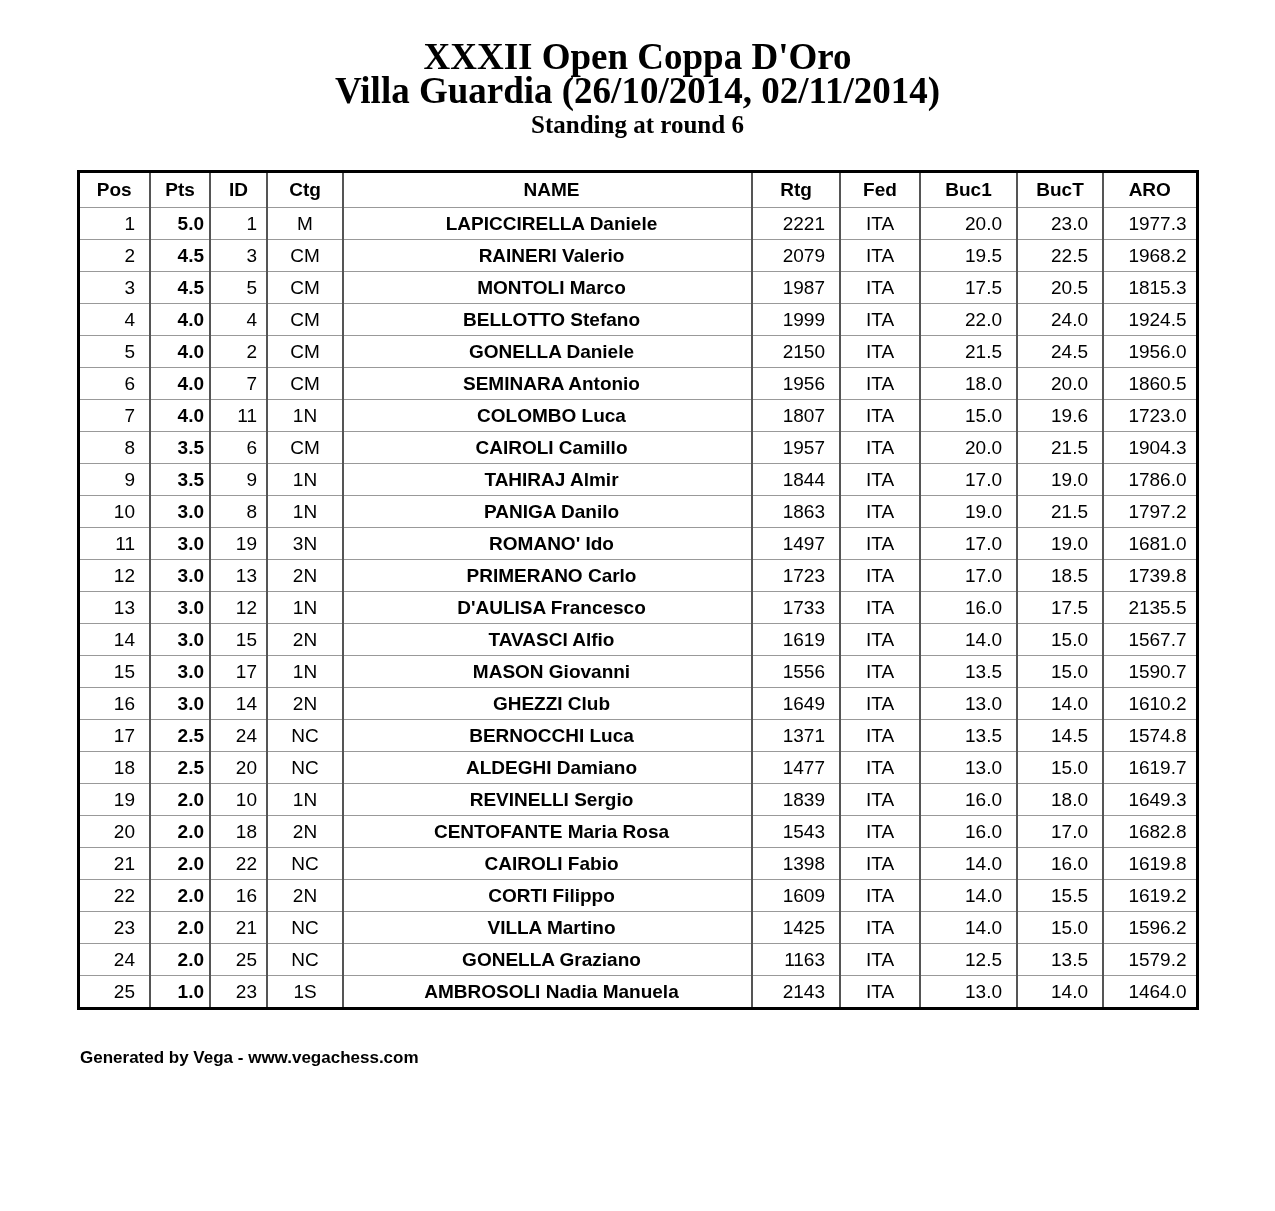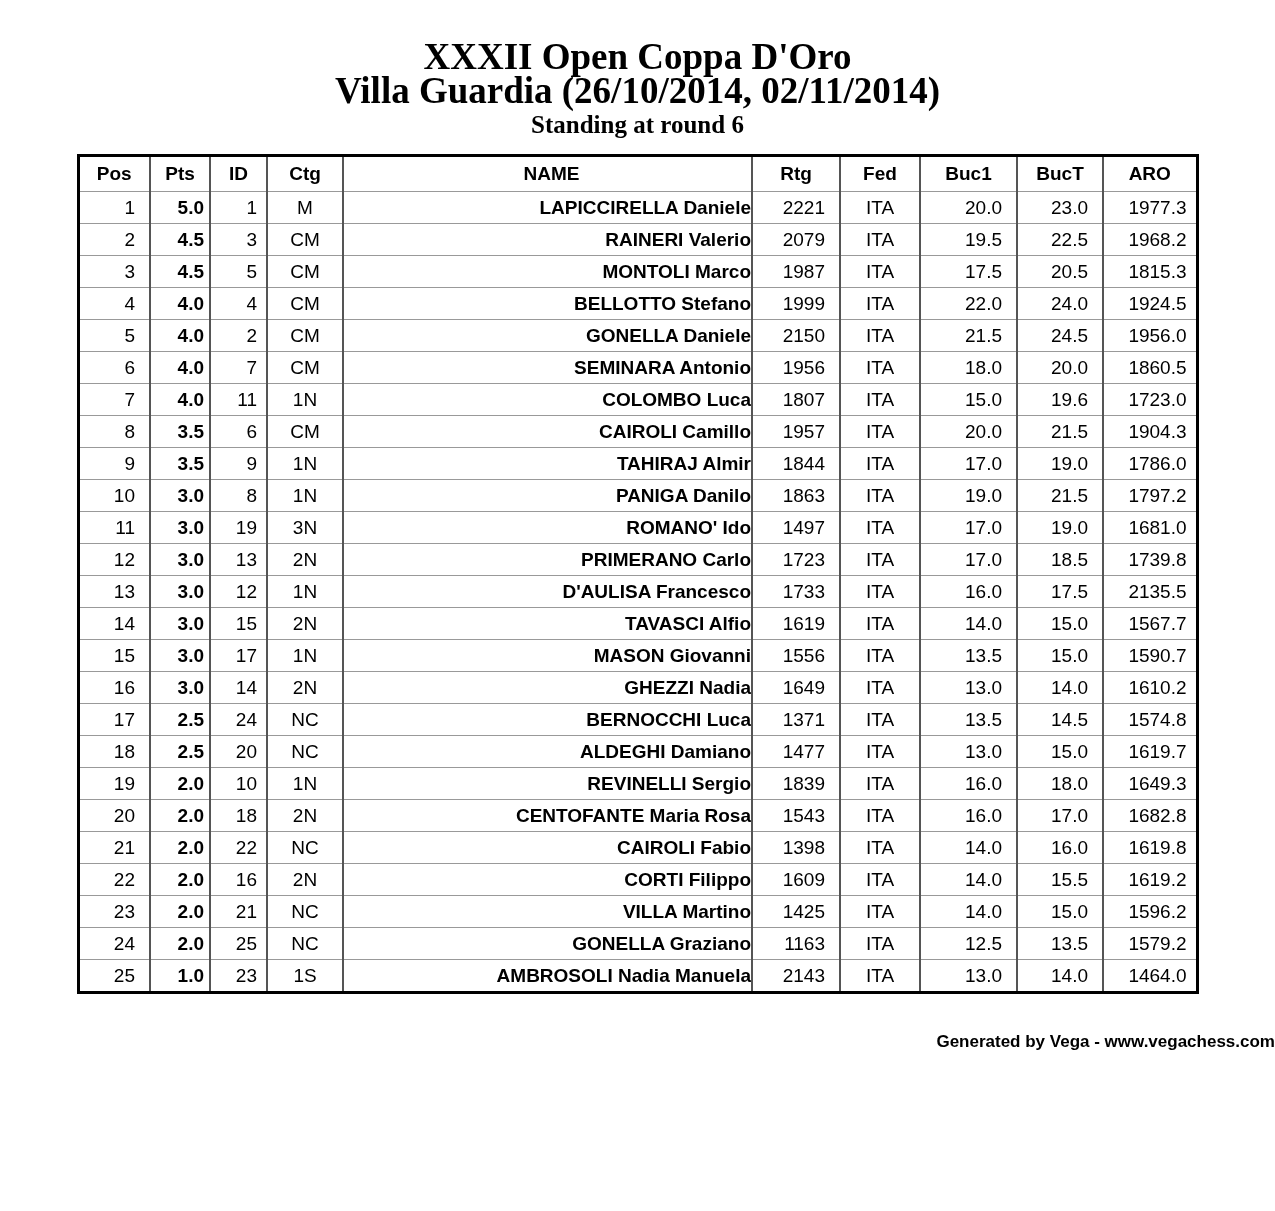--- a/index.html
+++ b/index.html
@@ -19,45 +19,45 @@
   .titles{
     padding-top:40px;
     text-align:center;
     font-family:"Liberation Serif",serif;
     font-weight:bold;
   }
   .title-1,.title-2{font-size:37px;line-height:34px;}
   .title-3{font-size:25px;line-height:34px;}
 
   table.standings{
-    margin:12px auto 0;
+    margin:28px auto 0;
     width:1119px;
     table-layout:fixed;
     border-collapse:collapse;
     border:3px solid var(--border-outer);
   }
   .standings th,.standings td{
     border-left:2px solid var(--border-v);
     border-top:1px solid var(--border-h);
     font-size:19px;
     white-space:nowrap;
     overflow:hidden;
     padding:0;
   }
   .standings th{height:34px;font-weight:bold;text-align:center;}
   .standings td{height:31px;}
-  .al-l{text-align:right;padding-left:8px !important;}
+  .al-l{text-align:center;padding-left:8px !important;}
   .num{text-align:right;}
   .ctr{text-align:center;}
   .bold{font-weight:bold;}
   .pr-sm{padding-right:5px !important;}
   .pr-md{padding-right:9px !important;}
   .pr-lg{padding-right:14px !important;}
 
-  .footer{margin:36px 0 0 72px;font-size:17px;line-height:24px;text-align:right;}
+  .footer{margin:36px 0 0 72px;font-size:17px;line-height:24px;}
   .footer-line1{font-weight:bold;padding-left:8px;}
   .footer-line2{white-space:pre;}
 </style>
 </head>
 <body>
 
 <div class="page">
 
   <header class="titles">
     <div class="title-1">XXXII Open Coppa D'Oro</div>
@@ -271,21 +271,21 @@
           <td class="ctr">ITA</td>
           <td class="num pr-lg">13.5</td>
           <td class="num pr-lg">15.0</td>
           <td class="num pr-md">1590.7</td>
         </tr>
         <tr>
           <td class="num pr-lg">16</td>
           <td class="num pr-sm bold">3.0</td>
           <td class="num pr-md">14</td>
           <td class="ctr">2N</td>
-          <td class="al-l bold">GHEZZI Nadia</td>
+          <td class="al-l bold">GHEZZI Club</td>
           <td class="num pr-lg">1649</td>
           <td class="ctr">ITA</td>
           <td class="num pr-lg">13.0</td>
           <td class="num pr-lg">14.0</td>
           <td class="num pr-md">1610.2</td>
         </tr>
         <tr>
           <td class="num pr-lg">17</td>
           <td class="num pr-sm bold">2.5</td>
           <td class="num pr-md">24</td>

